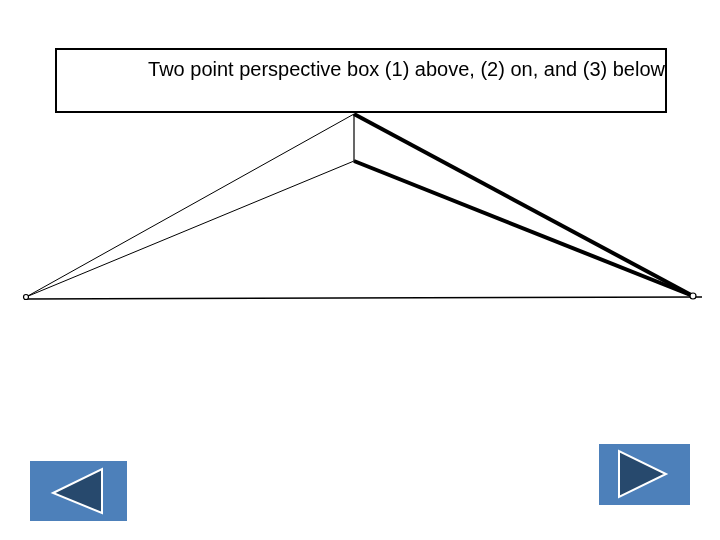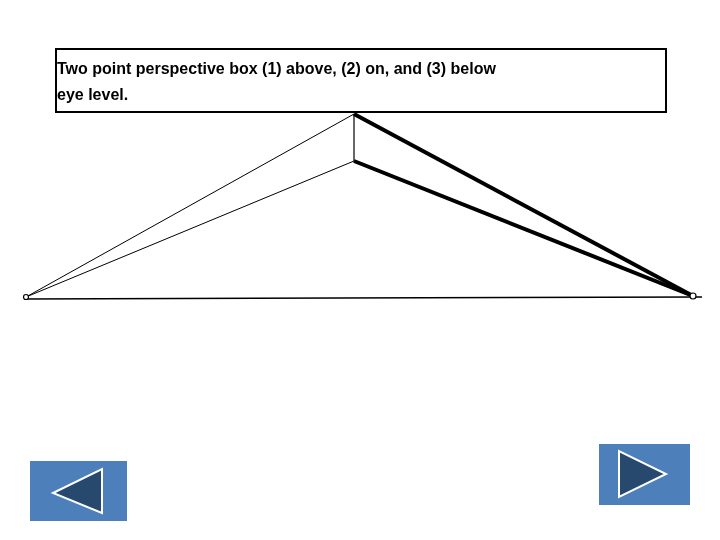--- a/index.html
+++ b/index.html
@@ -17,27 +17,26 @@
   }
   .title-box {
     position: absolute;
     left: 55px;
     top: 48px;
     width: 612px;
     height: 65px;
     box-sizing: border-box;
     border: 2px solid var(--line, #000000);
     background: var(--bg, #ffffff);
-    text-align: left;
+    text-align: right;
     color: #000000;
-    font-size: 16px;
+    font-size: 20px;
     line-height: 26px;
     padding-top: 6px;
     z-index: 2;
-    font-weight: bold;
   }
   .diagram-svg {
     position: absolute;
     left: 0;
     top: 0;
     width: 720px;
     height: 540px;
     z-index: 1;
     pointer-events: none;
   }
@@ -68,21 +67,20 @@
     height: 61px;
   }
 </style>
 </head>
 <body>
 
 <div class="slide">
 
   <div class="title-box">
     <div>Two point perspective box (1) above, (2) on, and (3) below</div>
-    <div>eye level.</div>
   </div>
 
   <svg class="diagram-svg" viewBox="0 0 720 540">
       <line x1="24" y1="299" x2="702" y2="297" stroke="#000000" stroke-width="1.5"></line>
       <line x1="354" y1="114" x2="354" y2="161" stroke="#000000" stroke-width="1.2"></line>
       <line x1="354" y1="114" x2="26" y2="297" stroke="#000000" stroke-width="1"></line>
       <line x1="354" y1="161" x2="26" y2="297" stroke="#000000" stroke-width="1"></line>
       <line x1="354" y1="114" x2="693" y2="296" stroke="#000000" stroke-width="4"></line>
       <line x1="354" y1="161" x2="693" y2="296" stroke="#000000" stroke-width="4"></line>
       <circle cx="26" cy="297" r="2.5" fill="#ffffff" stroke="#000000" stroke-width="1.2"></circle>

